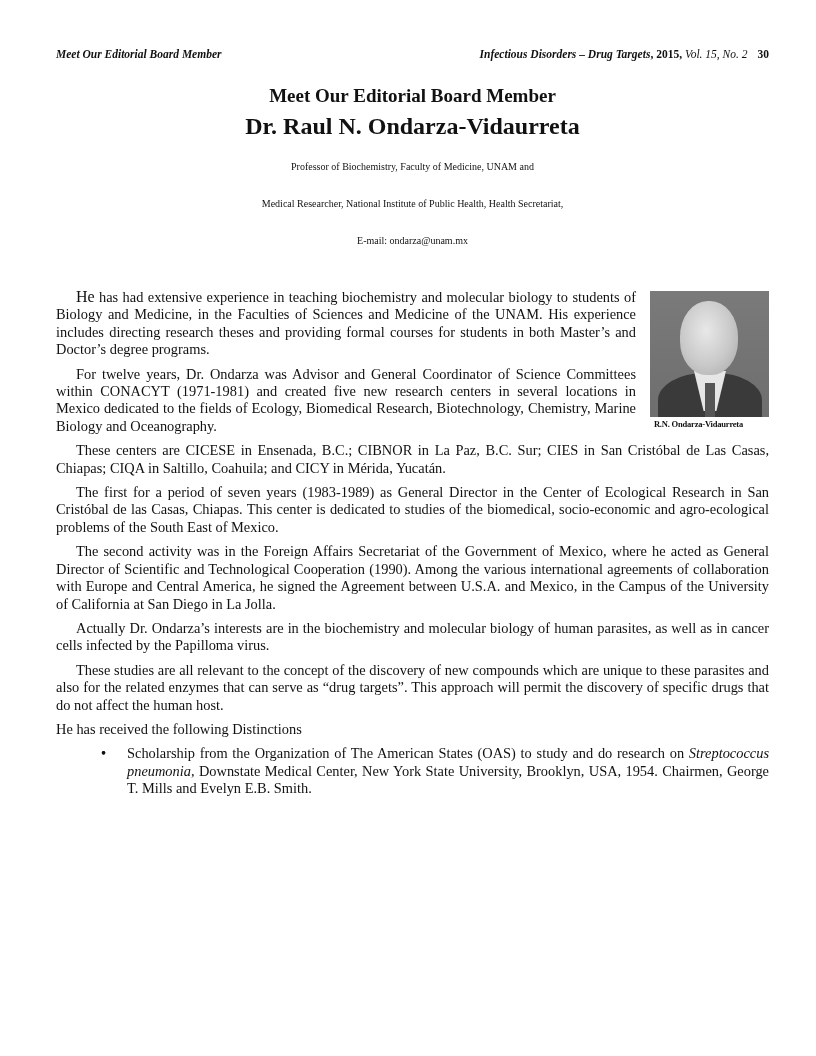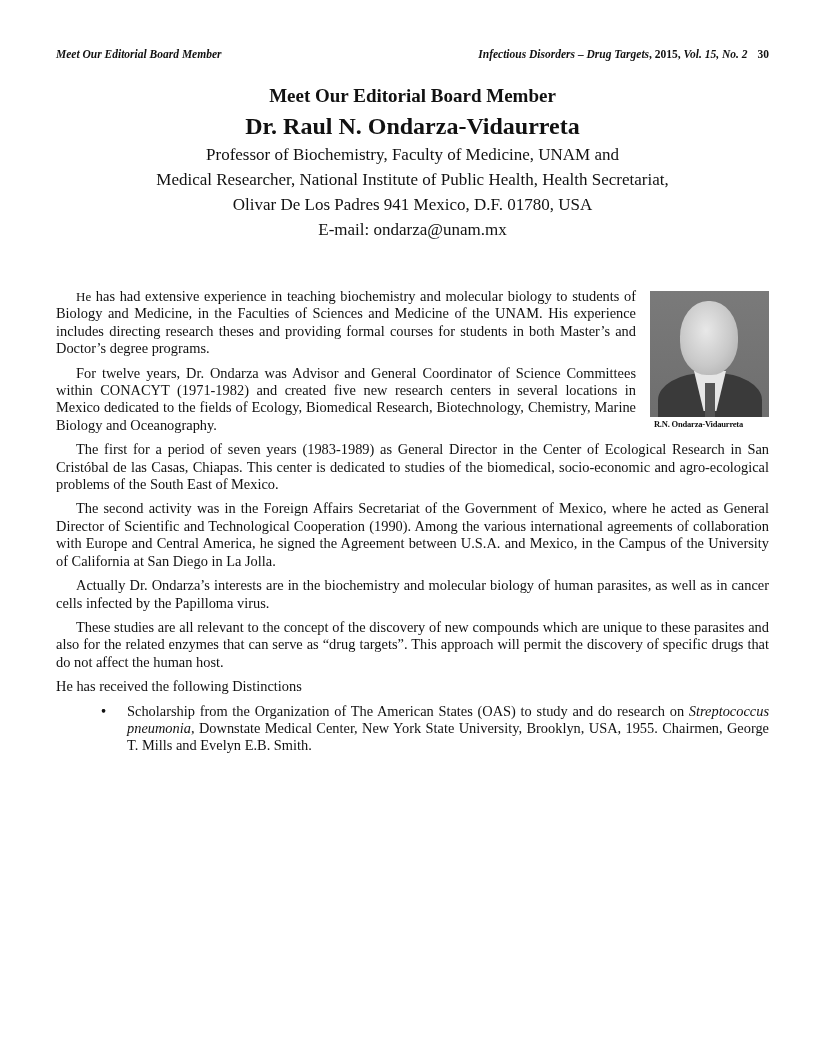--- a/index.html
+++ b/index.html
@@ -1,34 +1,34 @@
 <!DOCTYPE html>
 <html><head>
 <meta charset="utf-8">
 <style>
   html, body { margin: 0; padding: 0; background: #ffffff; }
   body { width: 816px; height: 1056px; position: relative; overflow: hidden; color: #111; }
   .page { position: absolute; left: 56px; top: 0; width: 713px; font-family: "Liberation Serif", serif; }
   .running-head { position: absolute; top: 48px; left: 0; width: 713px; height: 16px; font-family: "Liberation Serif", serif; font-style: italic; font-weight: bold; font-size: 11.5px; }
   .running-head .left { position: absolute; left: 0; top: 0; }
   .running-head .right { position: absolute; right: 0; top: 0; }
-  .running-head .right .vol { font-weight: bold; }
+  .running-head .right .vol { font-weight: normal; }
   .running-head .right .year { font-style: normal; }
   .running-head .right .pg { margin-left: 10px; font-style: normal; }
 
   .heading-block { position: absolute; top: 84px; left: 0; width: 713px; text-align: center; }
   .section-title { font-size: 19px; font-weight: bold; line-height: 24px; margin: 0; }
   .person-name { font-size: 24px; font-weight: bold; line-height: 32px; margin: 2px 0 0 0; }
-  .affil { font-size: 17px; line-height: 25px; margin: 0; }
+  .affil { font-size: 10px; line-height: 25px; margin: 12px; }
 
   .body-text { position: absolute; top: 288px; left: 0; width: 713px; font-size: 14.4px; line-height: 17.4px; text-align: justify; }
   .body-text p { margin: 0 0 7px 0; text-indent: 20px; }
   .body-text p.noindent { text-indent: 0; }
   .wrap-para { width: 580px; }
-  .small-he { font-size: 13px; }
+  .small-he { font-size: 16px; }
 
   .photo-block { position: absolute; top: 291px; left: 594px; width: 97px; }
   .photo { width: 119px; height: 126px; background: linear-gradient(180deg, #7a7a7a 0%, #6e6e6e 100%); position: relative; overflow: hidden; }
   .photo .head { position: absolute; left: 30px; top: 10px; width: 58px; height: 74px; border-radius: 48% 48% 46% 46%; background: radial-gradient(ellipse at 45% 40%, #e8e8e8 0%, #c9c9c9 55%, #a5a5a5 100%); }
   .photo .suit { position: absolute; left: 8px; top: 82px; width: 104px; height: 60px; border-radius: 45% 45% 0 0; background: #3a3a3a; }
   .photo .collar { position: absolute; left: 44px; top: 80px; width: 32px; height: 40px; background: #e6e6e6; clip-path: polygon(0 0, 100% 0, 70% 100%, 30% 100%); }
   .photo .tie { position: absolute; left: 55px; top: 92px; width: 10px; height: 36px; background: #555; }
   .caption { font-family: "Liberation Serif", serif; font-size: 8.5px; font-weight: bold; text-align: center; margin-top: 2px; letter-spacing: -0.2px; }
 
   ul.distinctions { list-style: none; margin: 0; padding: 0; }
@@ -45,47 +45,47 @@
     <span class="right">
       <span>Infectious Disorders – Drug Targets</span><span class="year">, </span><span class="year">2015</span><span class="year">, </span><span class="vol">Vol. 15, No. 2</span><span class="pg">30</span>
     </span>
   </div>
 
   <div class="heading-block">
     <h2 class="section-title">Meet Our Editorial Board Member</h2>
     <h1 class="person-name">Dr. Raul N. Ondarza-Vidaurreta</h1>
     <p class="affil">Professor of Biochemistry, Faculty of Medicine, UNAM and</p>
     <p class="affil">Medical Researcher, National Institute of Public Health, Health Secretariat,</p>
-    <p class="affil">Olivar De Los Padres 941 Mexico, D.F. 01780, USA</p>
     <p class="affil">E-mail: ondarza@unam.mx</p>
   </div>
 
   <div class="photo-block">
     <div class="photo">
       <div class="suit"></div>
       <div class="collar"></div>
       <div class="tie"></div>
       <div class="head"></div>
     </div>
     <div class="caption">R.N. Ondarza-Vidaurreta</div>
   </div>
 
   <div class="body-text">
     <p class="wrap-para"><span class="small-he">He</span><span> has had extensive experience in teaching biochemistry and molecular biology to students of Biology and Medicine, in the Faculties of Sciences and Medicine of the UNAM. His experience includes directing research theses and providing formal courses for students in both Master’s and Doctor’s degree programs.</span></p>
-    <p class="wrap-para">For twelve years, Dr. Ondarza was Advisor and General Coordinator of Science Committees within CONACYT (1971-1982) and created five new research centers in several locations in Mexico dedicated to the fields of Ecology, Biomedical Research, Biotechnology, Chemistry, Marine Biology and Oceanography.</p>
+    <p class="wrap-para">For twelve years, Dr. Ondarza was Advisor and General Coordinator of Science Committees within CONACYT (1971-1981) and created five new research centers in several locations in Mexico dedicated to the fields of Ecology, Biomedical Research, Biotechnology, Chemistry, Marine Biology and Oceanography.</p>
+    <p>These centers are CICESE in Ensenada, B.C.; CIBNOR in La Paz, B.C. Sur; CIES in San Cristóbal de Las Casas, Chiapas; CIQA in Saltillo, Coahuila; and CICY in Mérida, Yucatán.</p>
     <p>The first for a period of seven years (1983-1989) as General Director in the Center of Ecological Research in San Cristóbal de las Casas, Chiapas. This center is dedicated to studies of the biomedical, socio-economic and agro-ecological problems of the South East of Mexico.</p>
     <p>The second activity was in the Foreign Affairs Secretariat of the Government of Mexico, where he acted as General Director of Scientific and Technological Cooperation (1990). Among the various international agreements of collaboration with Europe and Central America, he signed the Agreement between U.S.A. and Mexico, in the Campus of the University of California at San Diego in La Jolla.</p>
     <p>Actually Dr. Ondarza’s interests are in the biochemistry and molecular biology of human parasites, as well as in cancer cells infected by the Papilloma virus.</p>
     <p>These studies are all relevant to the concept of the discovery of new compounds which are unique to these parasites and also for the related enzymes that can serve as “drug targets”. This approach will permit the discovery of specific drugs that do not affect the human host.</p>
     <p class="noindent">He has received the following Distinctions</p>
 
     <ul class="distinctions">
       <li>
         <span class="bullet">•</span>
       </li>
       <li>
         <span class="bullet">•</span>
-        <span>Scholarship from the Organization of The American States (OAS) to study and do research on </span><em>Streptococcus pneumonia</em><span>, Downstate Medical Center, New York State University, Brooklyn, USA, 1955. Chairmen, George T. Mills and Evelyn E.B. Smith.</span>
+        <span>Scholarship from the Organization of The American States (OAS) to study and do research on </span><em>Streptococcus pneumonia</em><span>, Downstate Medical Center, New York State University, Brooklyn, USA, 1954. Chairmen, George T. Mills and Evelyn E.B. Smith.</span>
       </li>
     </ul>
   </div>
 
 </div>
 
 </body></html>

